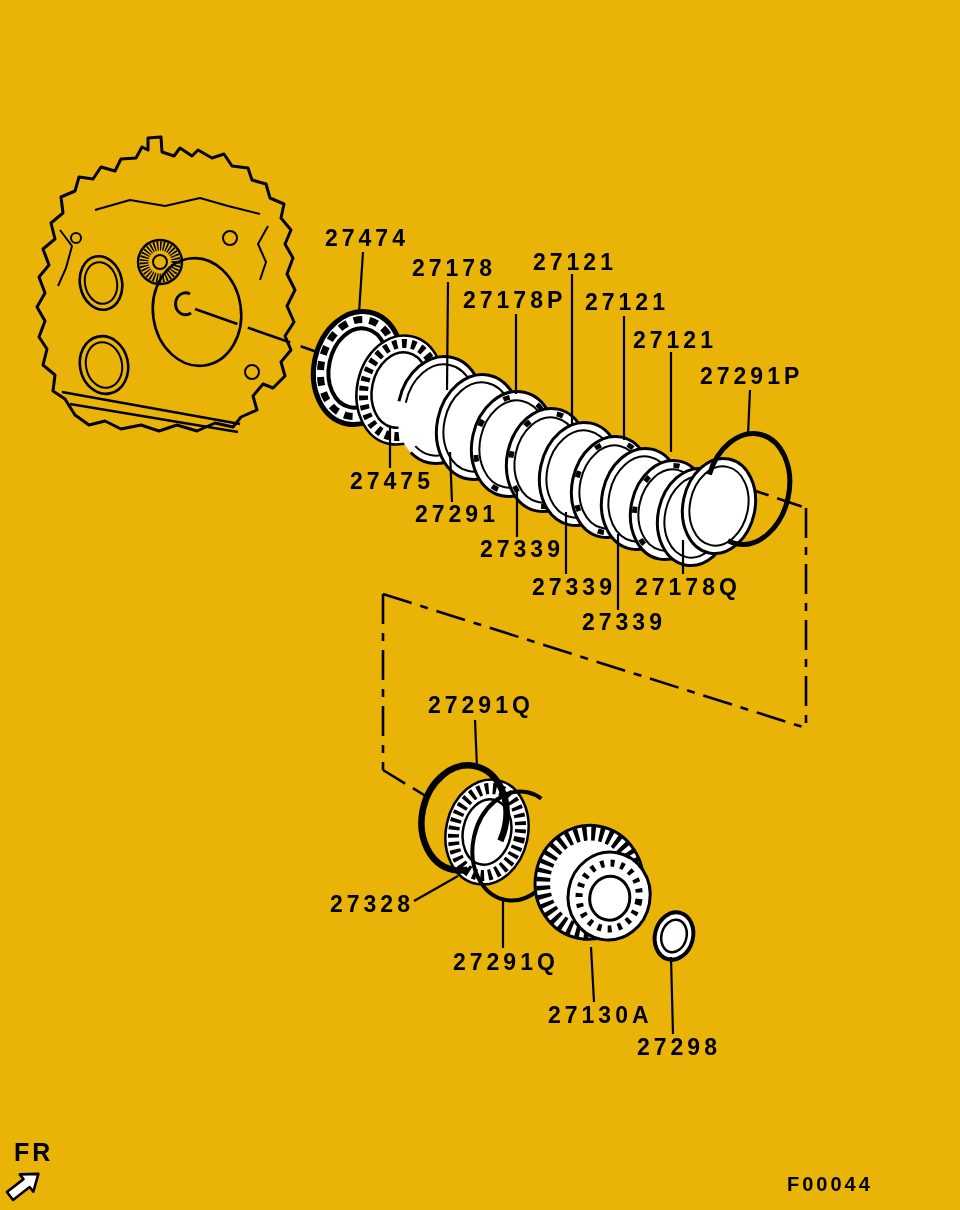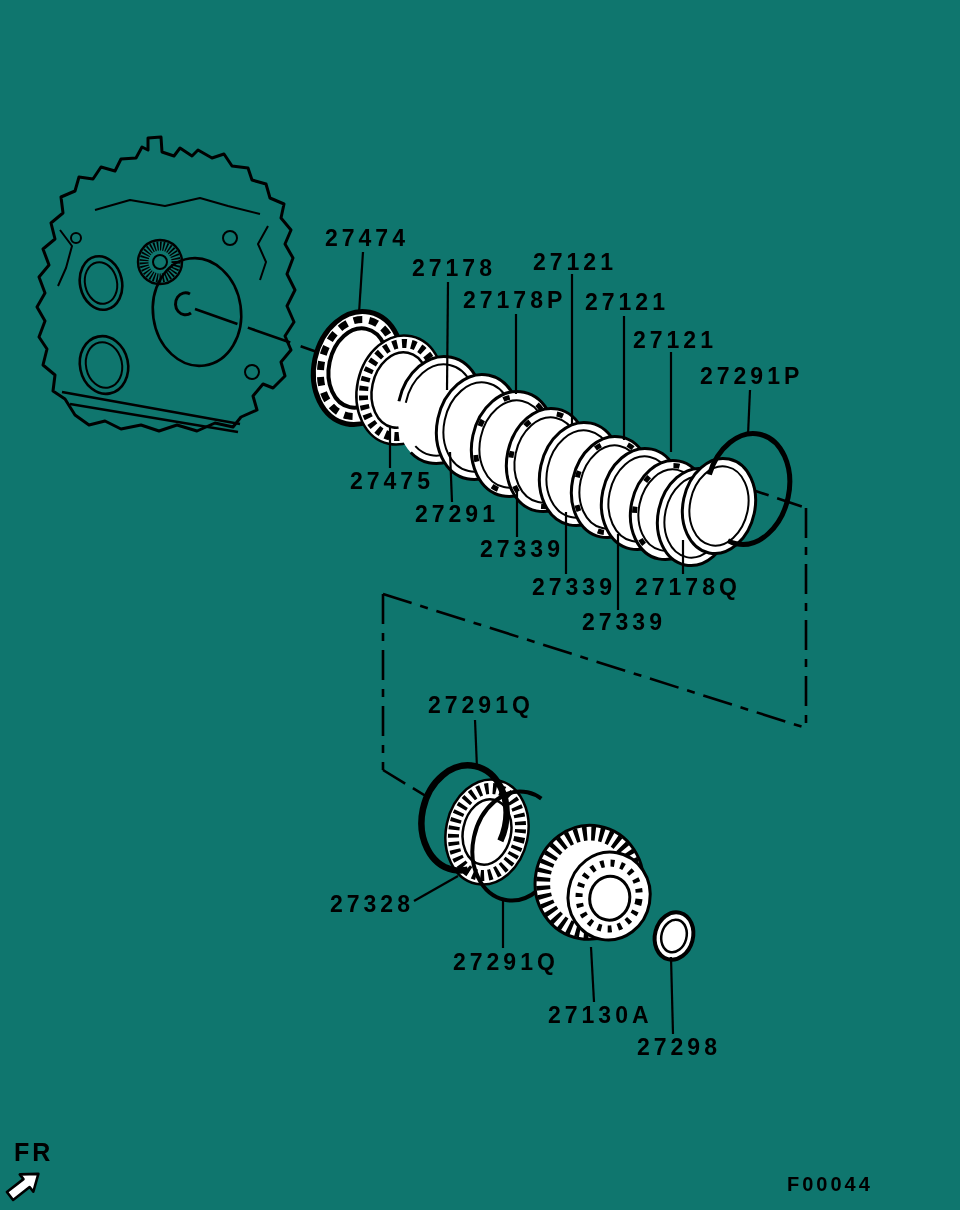--- a/index.html
+++ b/index.html
@@ -1,16 +1,16 @@
 <!DOCTYPE html>
 <html><head>
 <meta charset="utf-8">
 <style>
   html,body{margin:0;padding:0;background:#fff;}
-  .page{position:relative;width:960px;height:1210px;background:#0f766e;overflow:hidden;}
+  .page{position:relative;width:960px;height:1210px;background:#eab308;overflow:hidden;}
   svg{position:absolute;left:0;top:0;}
   text{font-family:"Liberation Sans",sans-serif;font-weight:bold;fill:#000;}
   .pn{font-size:23px;letter-spacing:4px;}
   .code{font-size:20px;letter-spacing:3px;}
   .fr{font-size:25px;letter-spacing:3px;}
   .ln{stroke:#000;stroke-width:2.2;fill:none;}
   .proj{stroke:#000;stroke-width:2.6;fill:none;}
   .case{stroke:#000;fill:none;stroke-linejoin:round;}
 </style>
 </head>

